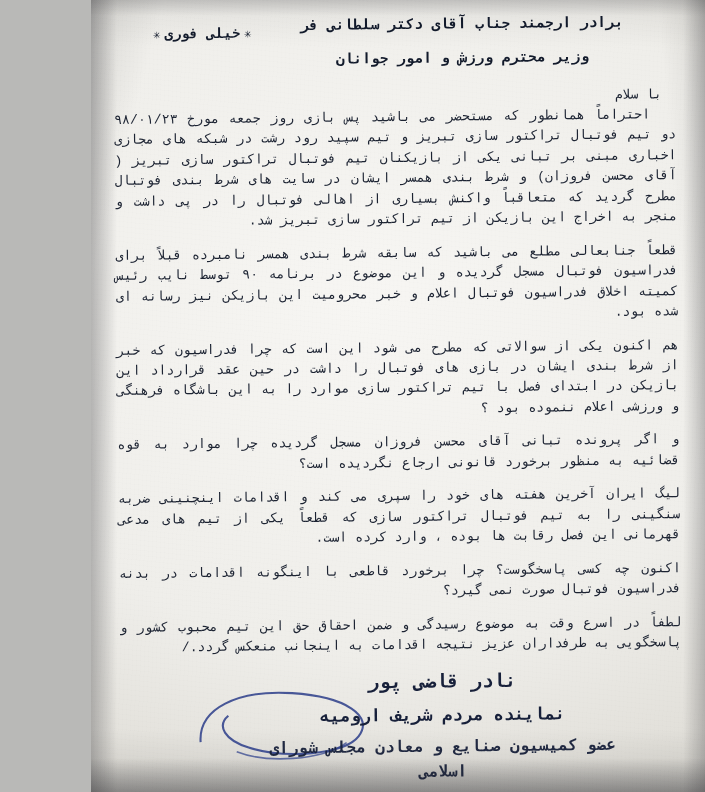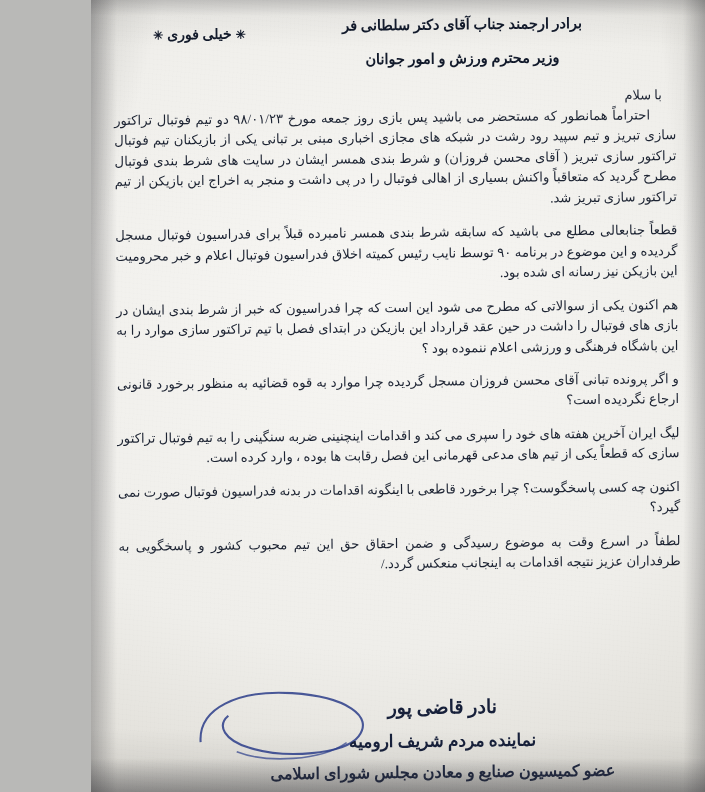--- a/index.html
+++ b/index.html
@@ -6,21 +6,21 @@
     margin: 0;
     padding: 0;
     background: #b9b9b7;
   }
   .page {
     position: relative;
     width: 614px;
     height: 792px;
     overflow: hidden;
     background: #ec4899;
-    font-family: Liberation Serif, serif;
+    font-family: Liberation Mono, monospace;
   }
   
   .paper {
     position: absolute;
     inset: 0;
     background:
       linear-gradient(105deg, rgba(0,0,0,0.10) 0%, rgba(0,0,0,0.00) 9%),
       linear-gradient(265deg, rgba(0,0,0,0.09) 0%, rgba(0,0,0,0.00) 7%),
       linear-gradient(0deg, rgba(0,0,0,0.10) 0%, rgba(0,0,0,0.00) 8%),
       linear-gradient(180deg, rgba(0,0,0,0.06) 0%, rgba(0,0,0,0.00) 6%),

